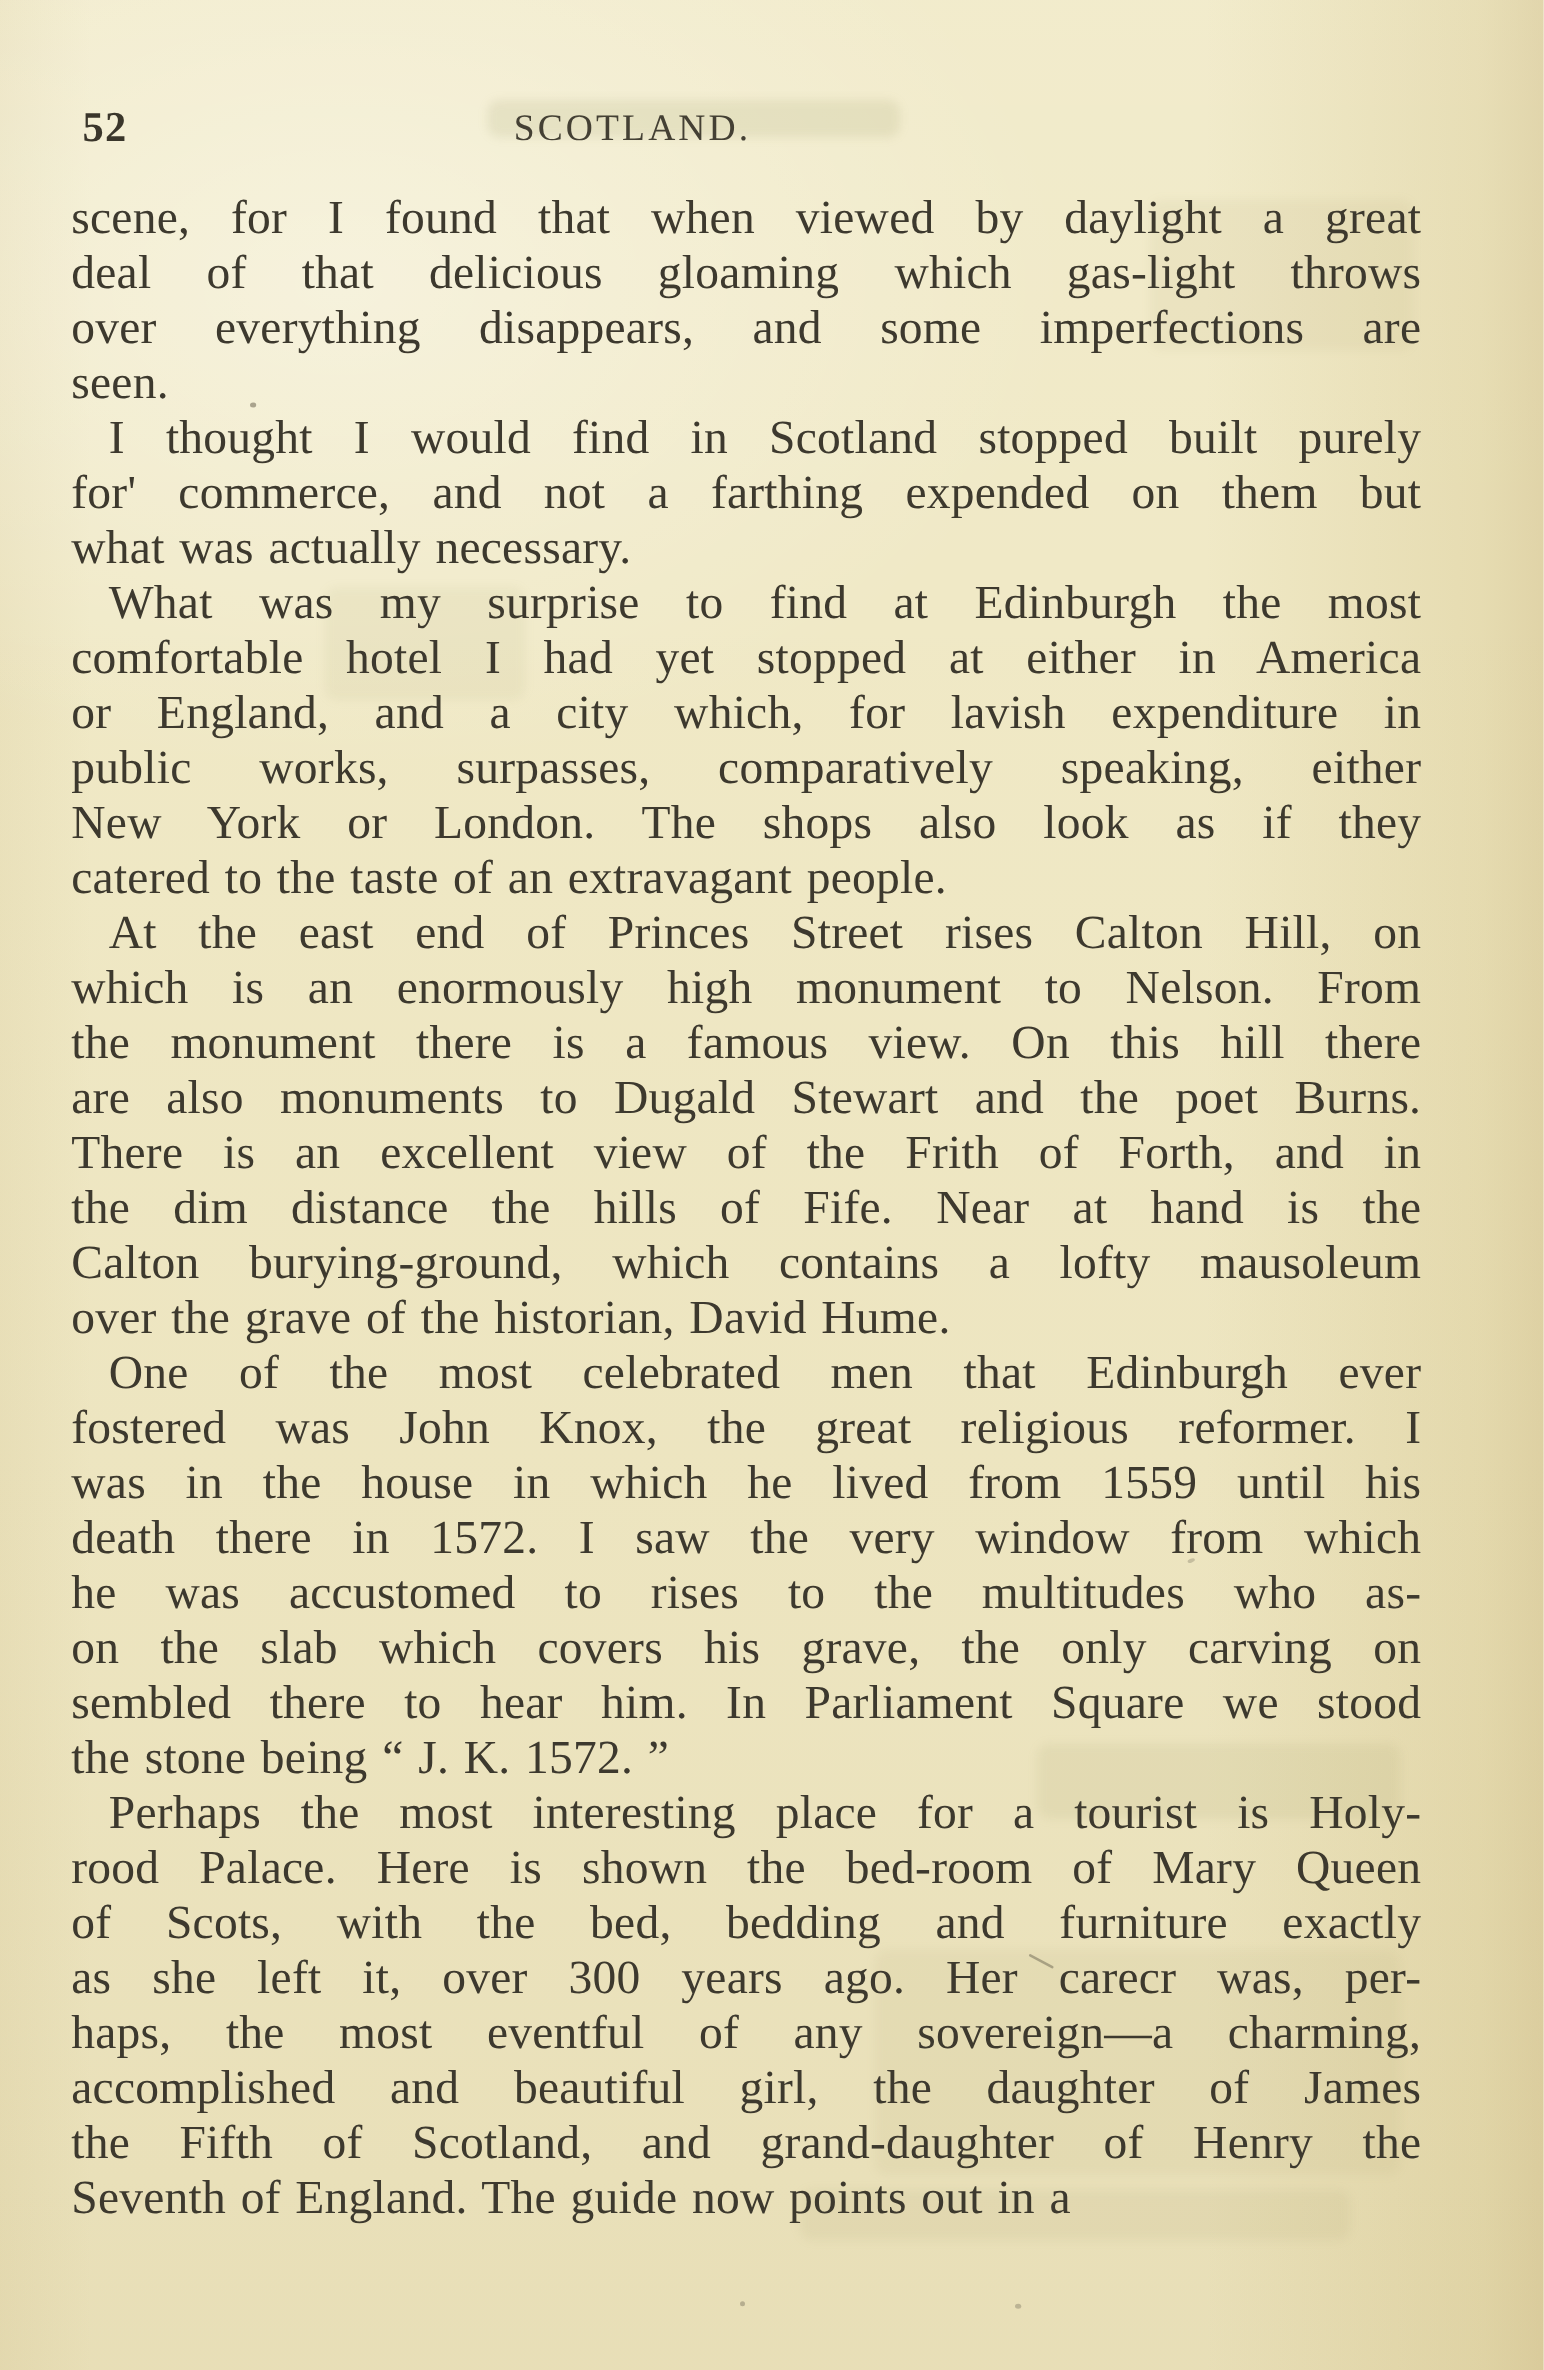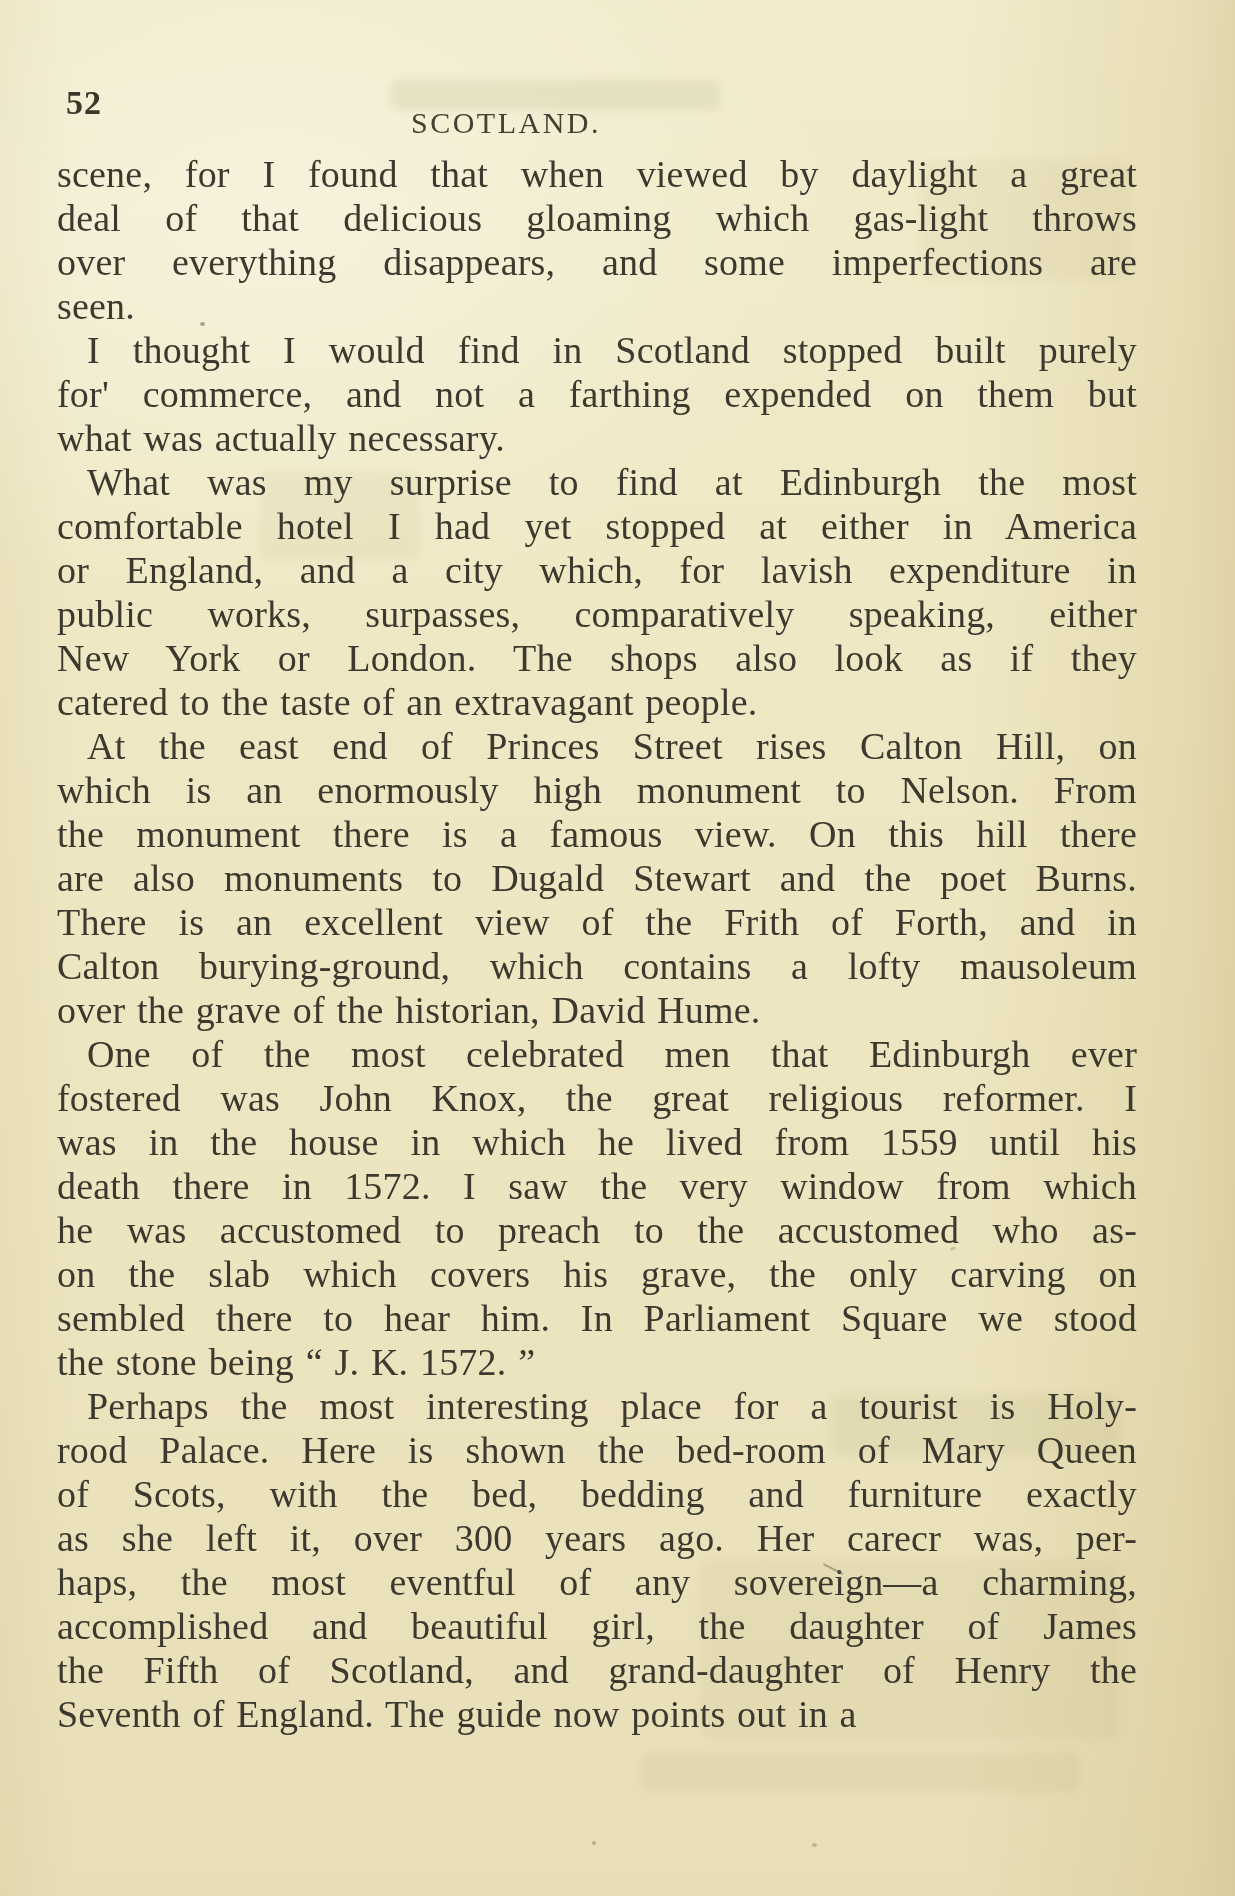--- a/index.html
+++ b/index.html
@@ -40,21 +40,20 @@
   }
   .header-title {
     position: absolute;
     left: 506px;
     top: 2px;
     transform: translateX(-50%);
     font-size: 30px;
     letter-spacing: 2.5px;
     color: #44403４;
     color: #444034;
-    margin-top: 20px;
   }
   .body-text {
     position: absolute;
     left: 57px;
     top: 152px;
     width: 1080px;
   }
   .line {
     font-size: 38px;
     line-height: 44px;
@@ -133,29 +132,30 @@
         <div class="line">public works, surpasses, comparatively speaking, either</div>
         <div class="line">New York or London. The shops also look as if they</div>
         <div class="line last">catered to the taste of an extravagant people.</div>
       </div>
       <div class="paragraph">
         <div class="line indent">At the east end of Princes Street rises Calton Hill, on</div>
         <div class="line">which is an enormously high monument to Nelson. From</div>
         <div class="line">the monument there is a famous view. On this hill there</div>
         <div class="line">are also monuments to Dugald Stewart and the poet Burns.</div>
         <div class="line">There is an excellent view of the Frith of Forth, and in</div>
+        <div class="line">the dim distance the hills of Fife. Near at hand is the</div>
         <div class="line">Calton burying-ground, which contains a lofty mausoleum</div>
         <div class="line last">over the grave of the historian, David Hume.</div>
       </div>
       <div class="paragraph">
         <div class="line indent">One of the most celebrated men that Edinburgh ever</div>
         <div class="line">fostered was John Knox, the great religious reformer. I</div>
         <div class="line">was in the house in which he lived from 1559 until his</div>
         <div class="line">death there in 1572. I saw the very window from which</div>
-        <div class="line">he was accustomed to preach to the accustomed who as-</div>
+        <div class="line">he was accustomed to rises to the multitudes who as-</div>
         <div class="line">on the slab which covers his grave, the only carving on</div>
         <div class="line">sembled there to hear him. In Parliament Square we stood</div>
         <div class="line last">the stone being “ J. K. 1572. ”</div>
       </div>
       <div class="paragraph">
         <div class="line indent">Perhaps the most interesting place for a tourist is Holy-</div>
         <div class="line">rood Palace. Here is shown the bed-room of Mary Queen</div>
         <div class="line">of Scots, with the bed, bedding and furniture exactly</div>
         <div class="line">as she left it, over 300 years ago. Her carecr was, per-</div>
         <div class="line">haps, the most eventful of any sovereign—a charming,</div>

